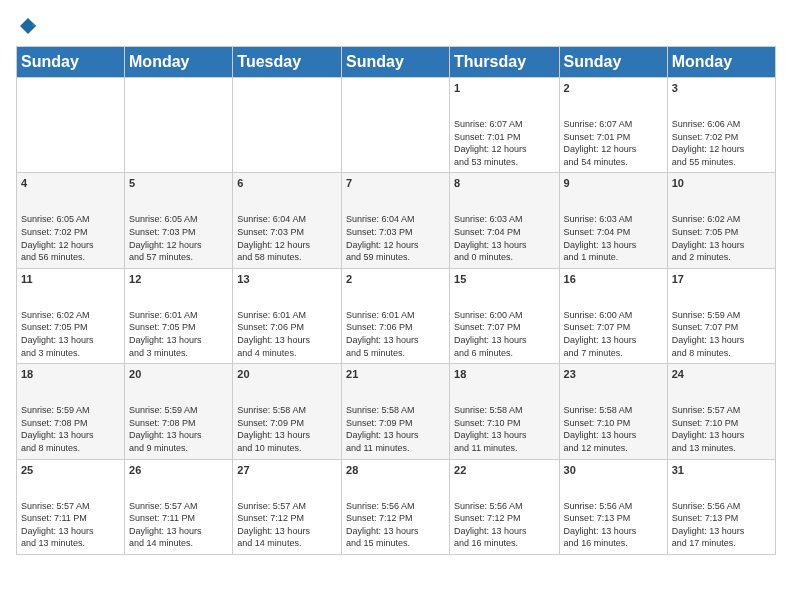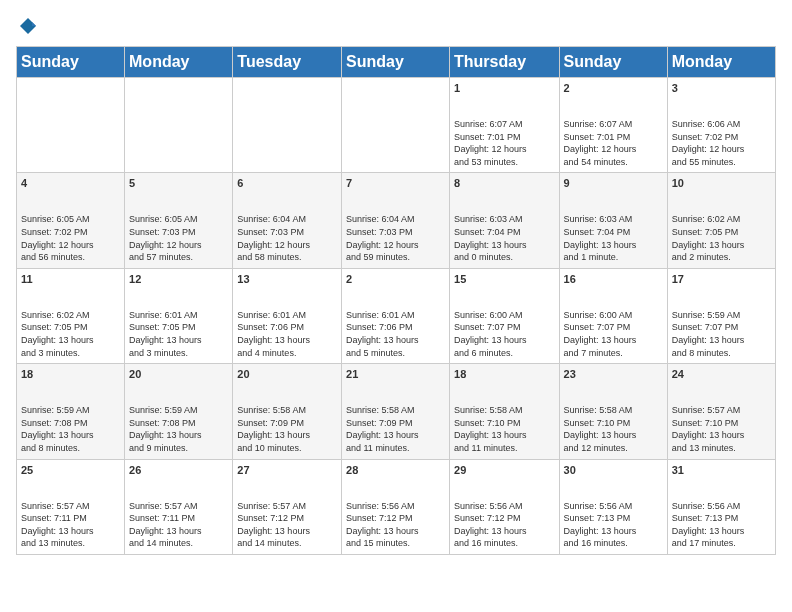--- a/index.html
+++ b/index.html
@@ -331,21 +331,21 @@
 and 14 minutes.</div>
         </td>
         <td>
           <span class="day-num">28</span>
           <div class="day-info" style="white-space: pre-line;">Sunrise: 5:56 AM
 Sunset: 7:12 PM
 Daylight: 13 hours
 and 15 minutes.</div>
         </td>
         <td>
-          <span class="day-num">29</span>
+          <span class="day-num">22</span>
           <div class="day-info" style="white-space: pre-line;">Sunrise: 5:56 AM
 Sunset: 7:12 PM
 Daylight: 13 hours
 and 16 minutes.</div>
         </td>
         <td>
           <span class="day-num">30</span>
           <div class="day-info" style="white-space: pre-line;">Sunrise: 5:56 AM
 Sunset: 7:13 PM
 Daylight: 13 hours

